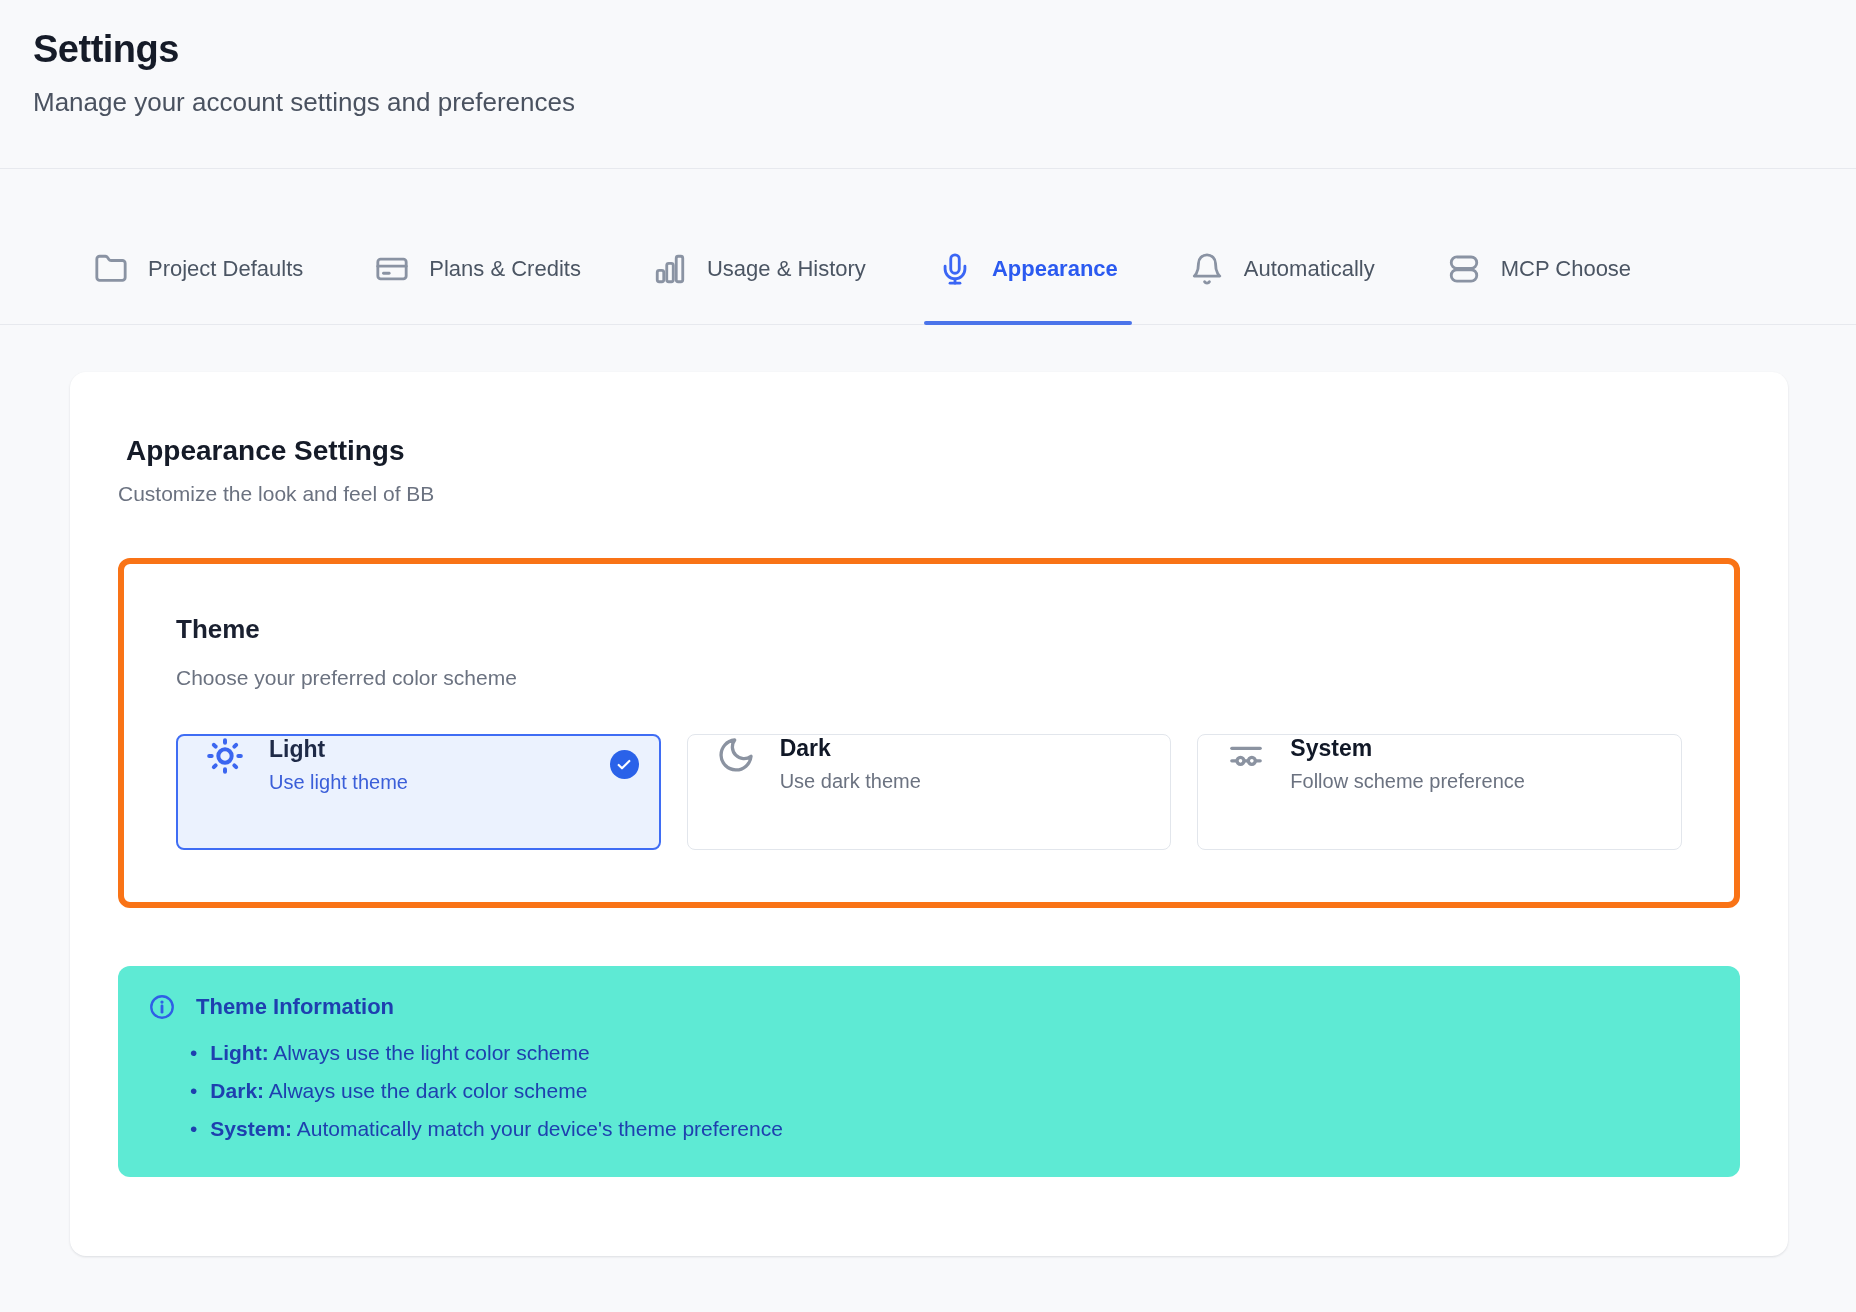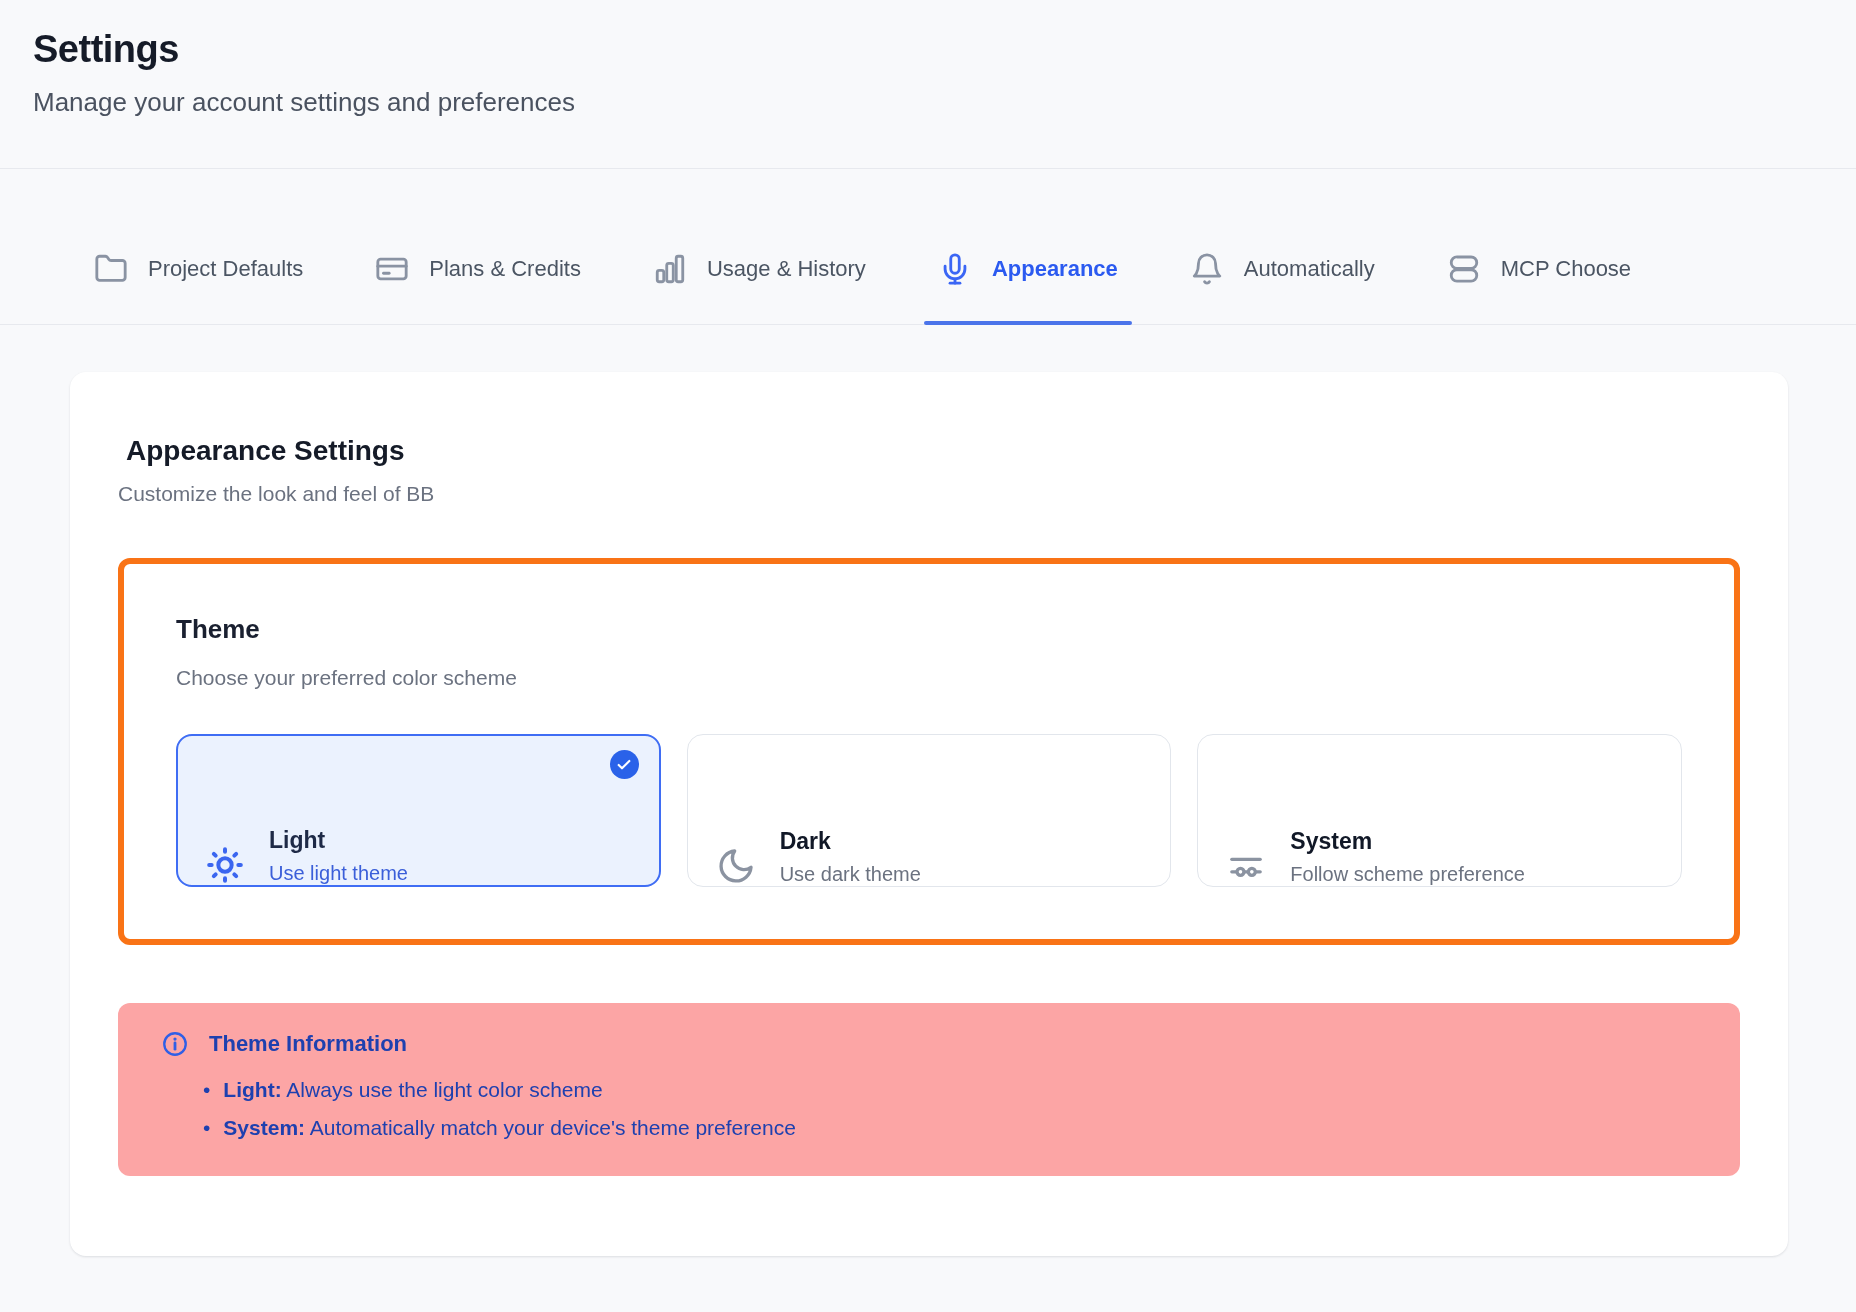--- a/index.html
+++ b/index.html
@@ -50,44 +50,44 @@
   
   .theme-box {
     margin-top:52px; border:6px solid #f97316; border-radius:12px;
     padding:50px 52px 52px 52px;
   }
   .theme-title { margin:0; font-size:26px; font-weight:700; color:#1a2030; }
   .theme-subtitle { margin:21px 0 0 0; font-size:21px; color:#6b7280; }
 
   .options { margin-top:44px; display:grid; grid-template-columns:repeat(3,1fr); gap:26px; }
   .option {
-    position:relative; display:flex; align-items:flex-end; gap:24px;
-    height:153px; padding:0 28px;
-    background:#ffffff; border:1px solid #e2e6ec; border-radius:16px;
+    position:relative; display:flex; align-items:flex-start; gap:24px;
+    height:116px; padding:0 28px;
+    background:#ffffff; border:1px solid #e2e6ec; border-radius:8px;
     cursor:pointer;
   }
   .option.selected { background:#ebf2fe; border:2px solid #3f6df4; padding:0 27px; }
   .o-icon { width:40px; height:40px; flex:0 0 40px; }
   .o-icon svg { width:40px; height:40px; fill:none; stroke:#8b93a1; stroke-width:2; stroke-linecap:round; stroke-linejoin:round; }
   .option.selected .o-icon svg { stroke:#3b66f0; }
   .o-title { font-size:23px; font-weight:700; color:#111827; }
   .option.selected .o-title { color:#1e2a47; }
   .o-desc { margin-top:8px; font-size:20px; color:#6b7280; }
   .option.selected .o-desc { color:#3b5fd9; }
   .check-badge {
     position:absolute; top:14px; right:20px; width:29px; height:29px;
     border-radius:50%; background:#2a62e9;
     display:flex; align-items:center; justify-content:center;
   }
   .check-badge svg { width:16px; height:16px; fill:none; stroke:#ffffff; stroke-width:3.2; stroke-linecap:round; stroke-linejoin:round; }
 
   
   .info-box {
-    margin-top:58px; background:#fca5a5; border-radius:12px;
-    padding:27px 28px 29px 43px;
+    margin-top:58px; background:#5eead4; border-radius:12px;
+    padding:27px 28px 29px 30px;
   }
   .info-head { display:flex; align-items:center; gap:20px; }
   .info-icon { width:28px; height:28px; }
   .info-icon svg { width:28px; height:28px; fill:none; stroke:#2f5fe6; stroke-width:2; stroke-linecap:round; }
   .info-title { font-size:22px; font-weight:700; color:#1e40af; }
   .info-list { list-style:none; margin:13px 0 0 42px; padding:0; }
   .info-list li { font-size:21px; line-height:38px; color:#1e40af; }
   .info-list li::before { content:"•"; margin-right:13px; }
   .info-list b { font-weight:700; }
 </style>
@@ -232,16 +232,17 @@
         <svg viewBox="0 0 24 24">
             <circle cx="12" cy="12" r="9.2"></circle>
             <line x1="12" y1="11" x2="12" y2="16.4" style="stroke-width:2.4"></line>
             <circle cx="12" cy="7.8" r="0.6" style="fill:#2f5fe6;stroke-width:1.6"></circle>
           </svg>
       </span>
       <span class="info-title">Theme Information</span>
     </div>
     <ul class="info-list">
       <li><b>Light:</b> <span>Always use the light color scheme</span></li>
+      <li><b>Dark:</b> <span>Always use the dark color scheme</span></li>
       <li><b>System:</b> <span>Automatically match your device's theme preference</span></li>
     </ul>
   </section>
 </main>
 
 </body></html>

